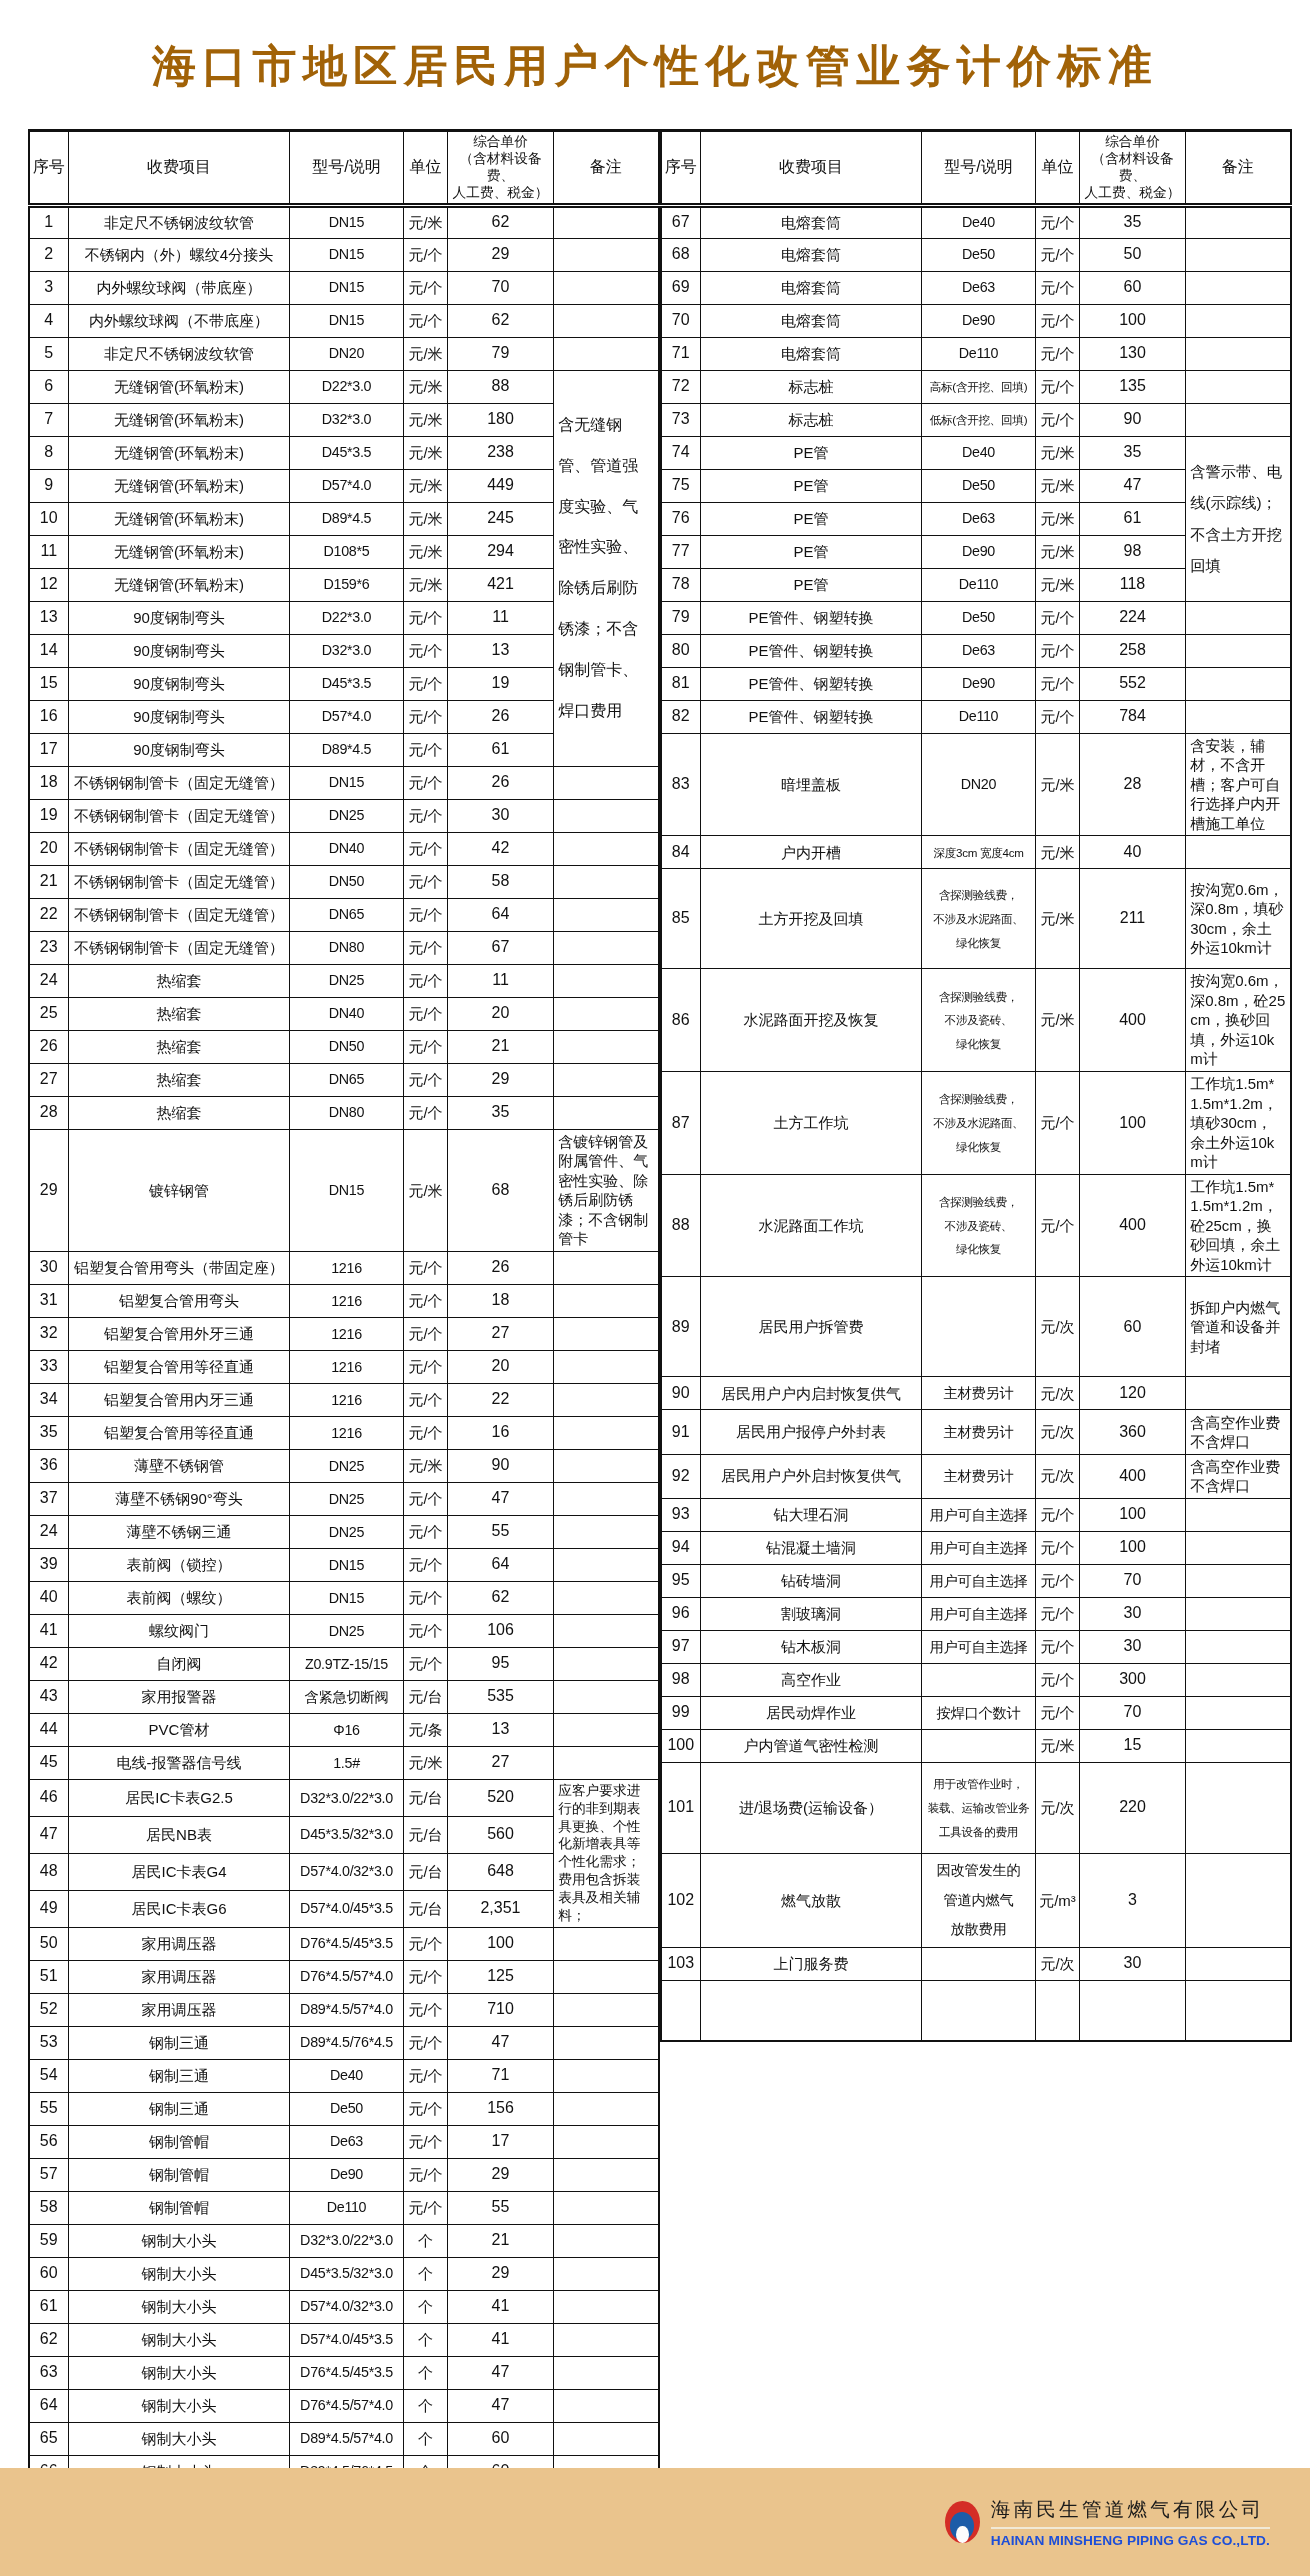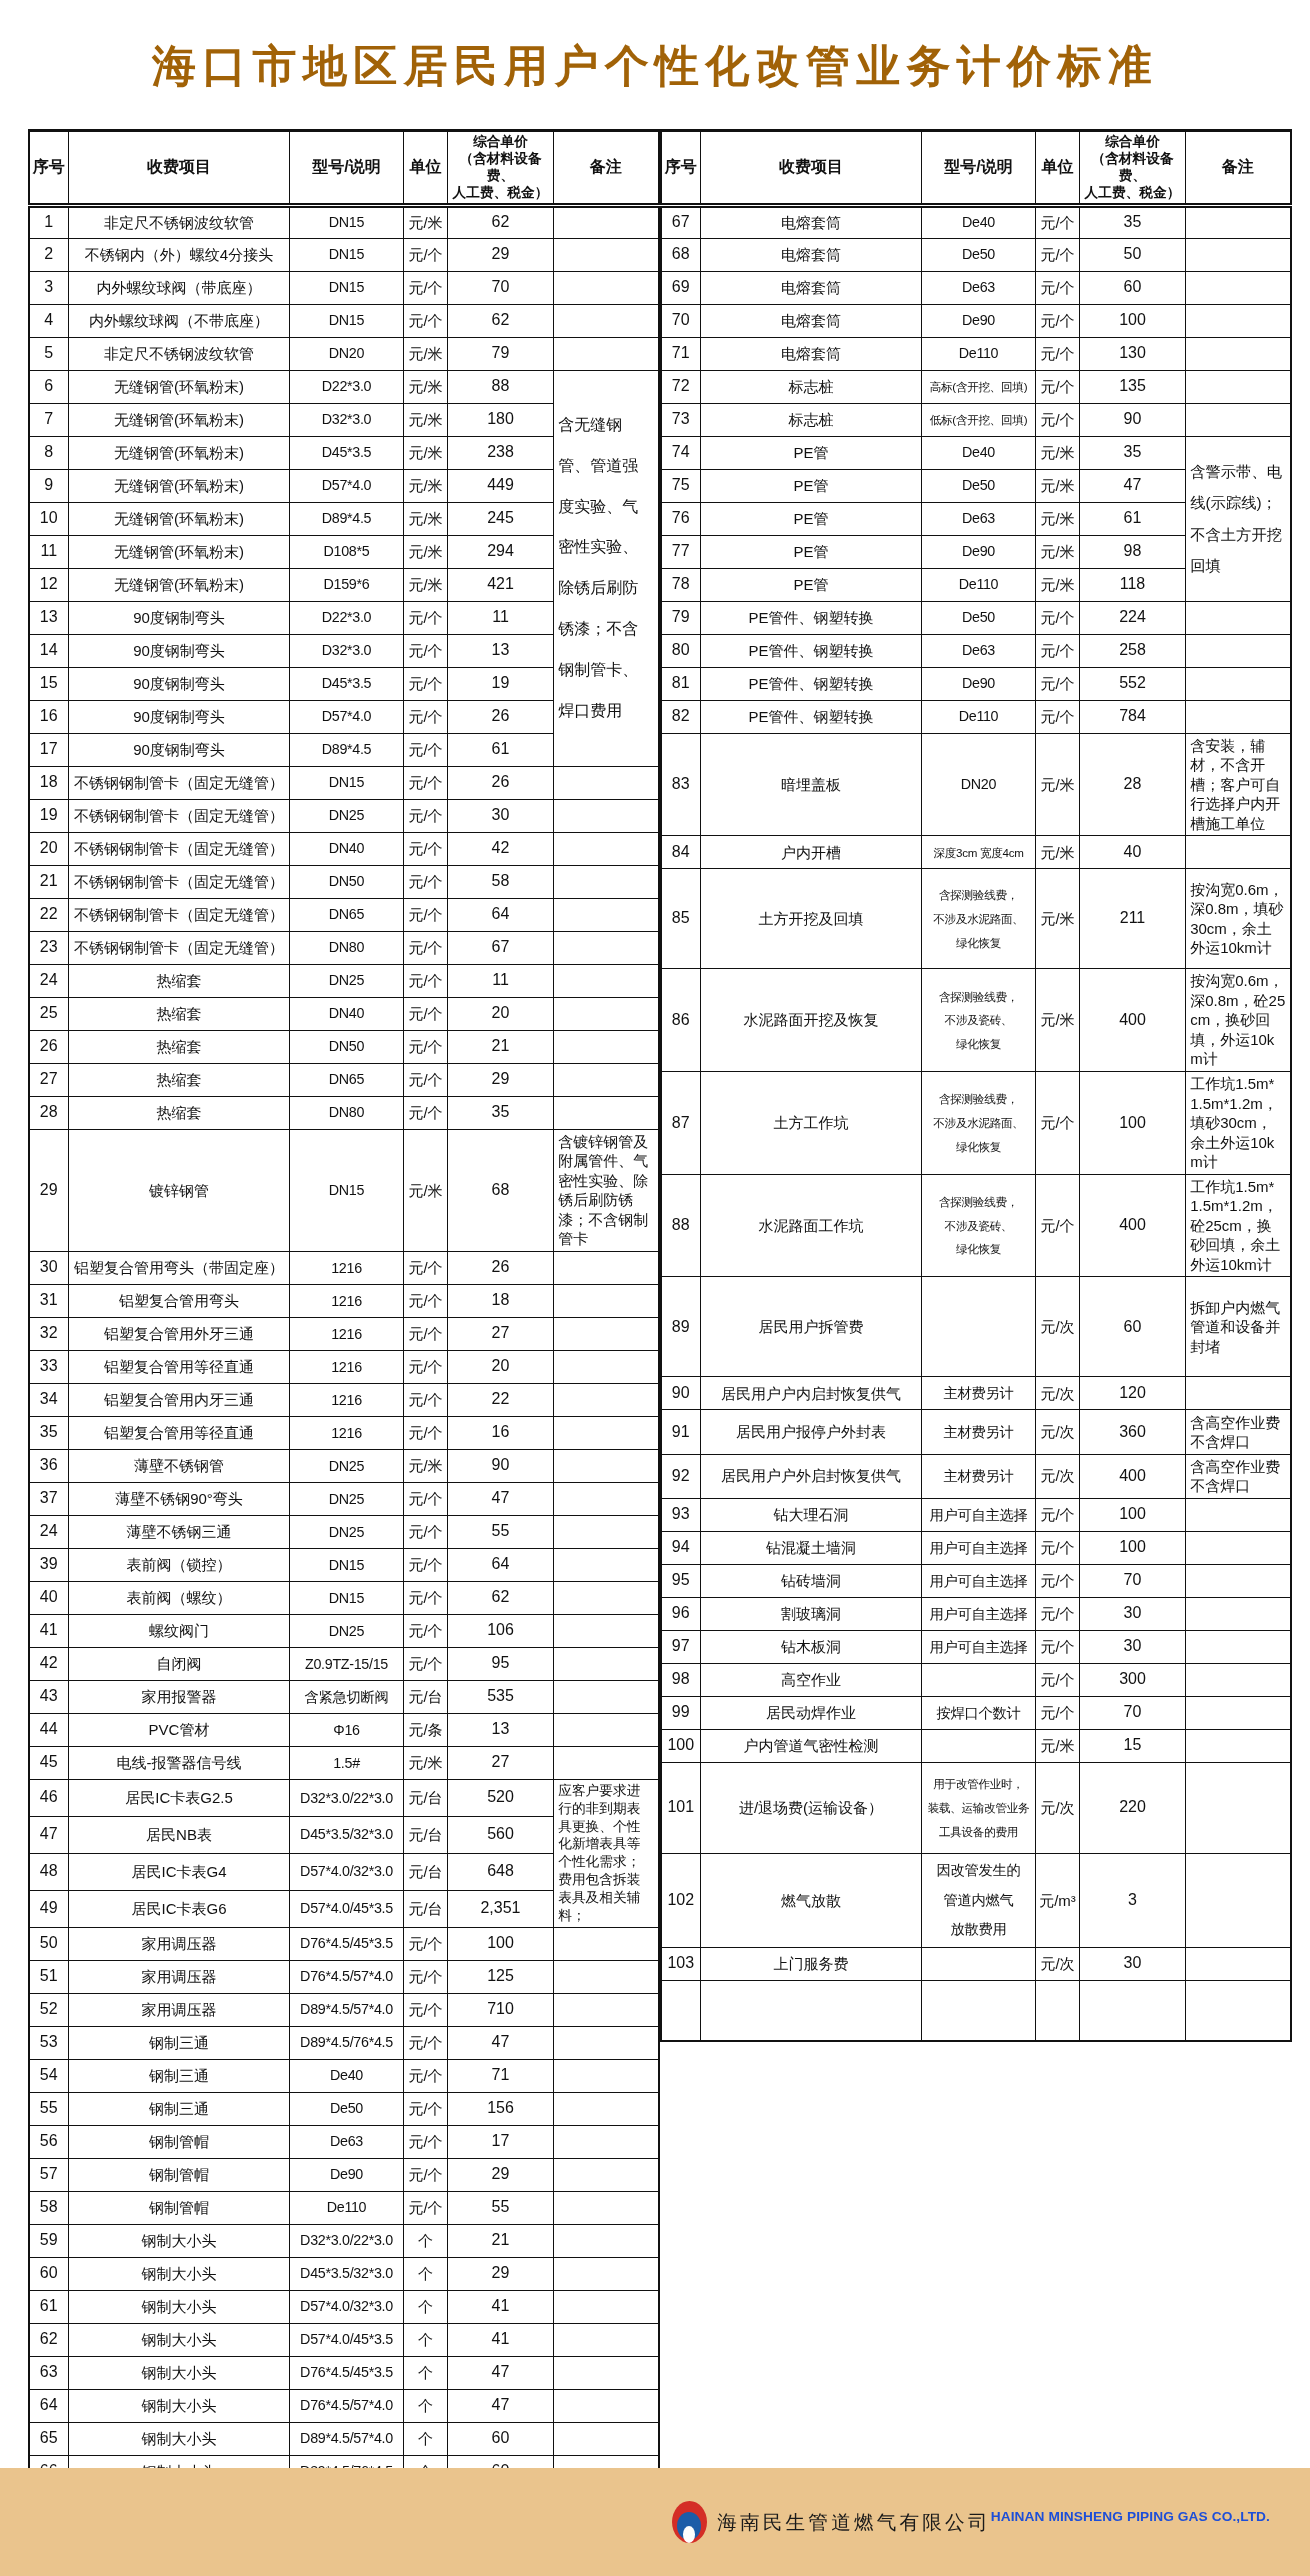--- a/index.html
+++ b/index.html
@@ -6,21 +6,21 @@
   .page{position:relative;width:1310px;height:2576px;background:#fff;overflow:hidden;
         font-family:"Liberation Sans","DejaVu Sans",sans-serif;color:#111;}
   .title{margin:37px 0 0;text-align:center;font-size:44px;font-weight:900;letter-spacing:6.3px;color:#a16207;}
   .tables{display:flex;align-items:flex-start;margin:33px 0 0 27.5px;}
   table.ptable{border-collapse:collapse;table-layout:fixed;width:629px;
                border:2.1px solid #111;border-top:3.7px solid #111;}
   .ptable th,.ptable td{border:1.1px solid #111;text-align:center;vertical-align:middle;
                padding:1.1px 2.6px;font-size:16px;line-height:1.3;white-space:pre-line;
                overflow:hidden;word-break:break-all;box-sizing:border-box;}
   .ptable thead tr{height:55px;}
-  .ptable thead th{border-bottom:5.3px double #111;font-weight:700;}
+  .ptable thead th{border-bottom:5.3px double #111;font-weight:400;}
   th.h-price{font-size:13.7px;line-height:1.25;padding:1.1px 1.1px;}
   .ptable tbody tr{height:33px;}
   td.no{font-size:16px;}
   td.item{font-size:15px;}
   td.model{font-size:14.3px;letter-spacing:-0.3px;}
   td.model.small{font-size:11.6px;letter-spacing:-0.3px;margin-top:33px;}
   td.model.spread{line-height:2.05;}
   td.unit{font-size:15px;padding:1.1px 1.1px;}
   td.price{font-size:16px;}
   td.remark{text-align:left;font-size:15px;line-height:1.3;padding:2.1px 4.2px;}
@@ -28,21 +28,21 @@
   td.remark.airy2{line-height:2.05;font-size:15.3px;}
   td.remark.tight{font-size:13.7px;line-height:1.3;margin-top:40px;}
   .footnote{margin:30px 0 0 16px;font-size:13.2px;color:#111;letter-spacing:0.3px;}
   .band{position:absolute;left:0;bottom:0;width:100%;height:108px;background:#eac48d;
         display:flex;align-items:center;justify-content:flex-end;
         padding-right:40px;box-sizing:border-box;}
   .logo-mark{position:relative;width:35px;height:42px;margin-right:10.6px;flex:0 0 auto;}
   .logo-red{position:absolute;left:0;top:0;width:35px;height:42px;border-radius:50%;background:#d42d26;}
   .logo-blue{position:absolute;left:5.3px;top:11px;width:24px;height:28px;border-radius:50%;background:#1c5ca8;}
   .logo-white{position:absolute;left:11px;top:25px;width:12.7px;height:17.4px;border-radius:50%;background:#fdfdfd;}
-  .company{display:flex;flex-direction:row;}
+  .company{display:flex;flex-direction:column;}
   .company-cn{font-family:"Liberation Serif","DejaVu Serif",serif;font-size:19.6px;letter-spacing:3.2px;
               color:#1a1a1a;white-space:nowrap;}
   .company-rule{height:2.6px;background:#f1e9d6;margin:3.7px 0 3.7px;border:0;}
   .company-en{font-size:13.7px;font-weight:700;color:#1d4ed8;letter-spacing:0.1px;white-space:nowrap;}
 </style>
 </head>
 <body>
 
 <div class="page">
   <h1 class="title">海口市地区居民用户个性化改管业务计价标准</h1>

